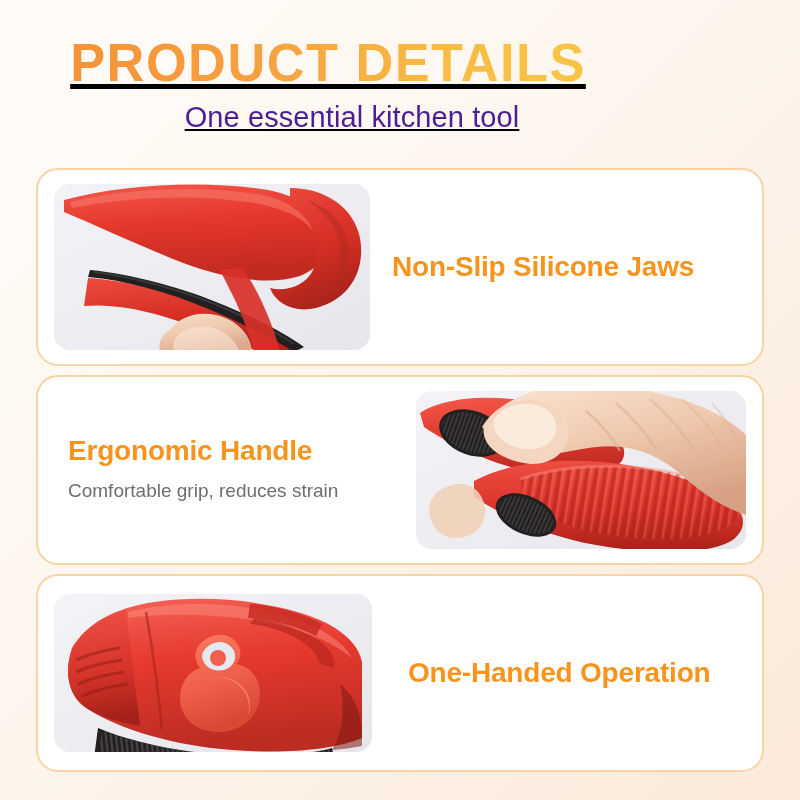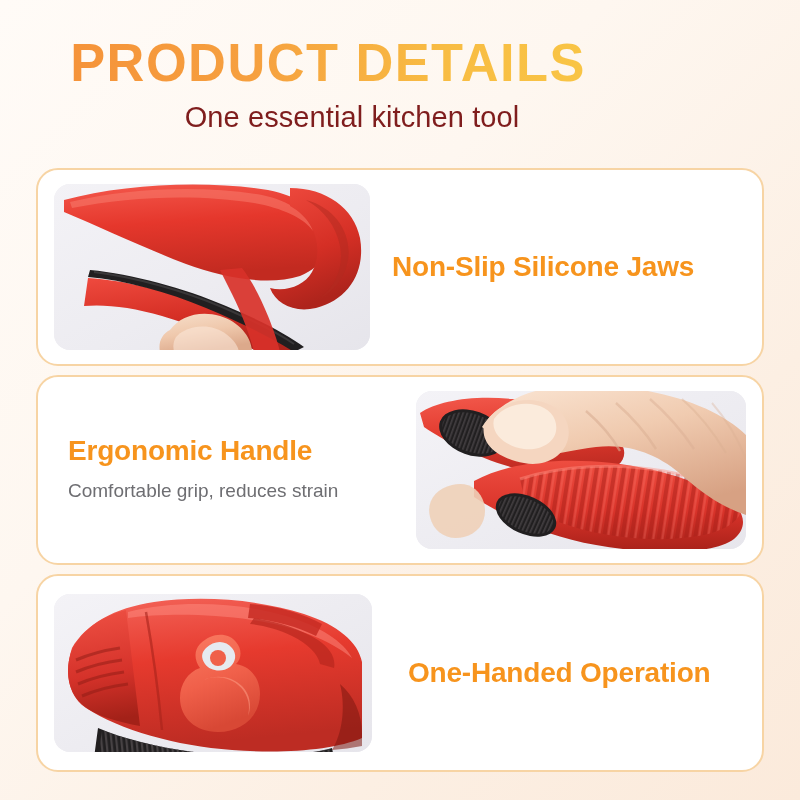--- a/index.html
+++ b/index.html
@@ -11,20 +11,21 @@
     height: 800px;
     overflow: hidden;
     font-family: "Liberation Sans", sans-serif;
     background: linear-gradient(135deg, #FFFBF7 0%, #FEF7F0 38%, #FCEFE3 72%, #FBEADB 100%);
   }
   .page {
     position: relative;
     width: 656px;
     height: 800px;
     box-sizing: border-box;
+    text-decoration: underline;
   }
 
   
   .header {
     padding-top: 34px;
     text-align: center;
   }
   .title {
     font-family: "Liberation Sans", sans-serif;
     font-size: 54px;
@@ -36,21 +37,21 @@
     background-image: linear-gradient(90deg, #F58F38 0%, #F6A03F 38%, #F8BC43 68%, #F9C846 100%);
     -webkit-background-clip: text;
     background-clip: text;
     color: transparent;
     -webkit-text-fill-color: transparent;
   }
   .subtitle {
     margin: 10px 0 0 0;
     font-size: 29px;
     font-weight: 400;
-    color: #7f1d1d;
+    color: #4c1d95;
     letter-spacing: 0.1px;
     padding-left: 48px;
   }
 
   
   .cards {
     position: absolute;
     left: 36px;
     top: 168px;
     width: 728px;

